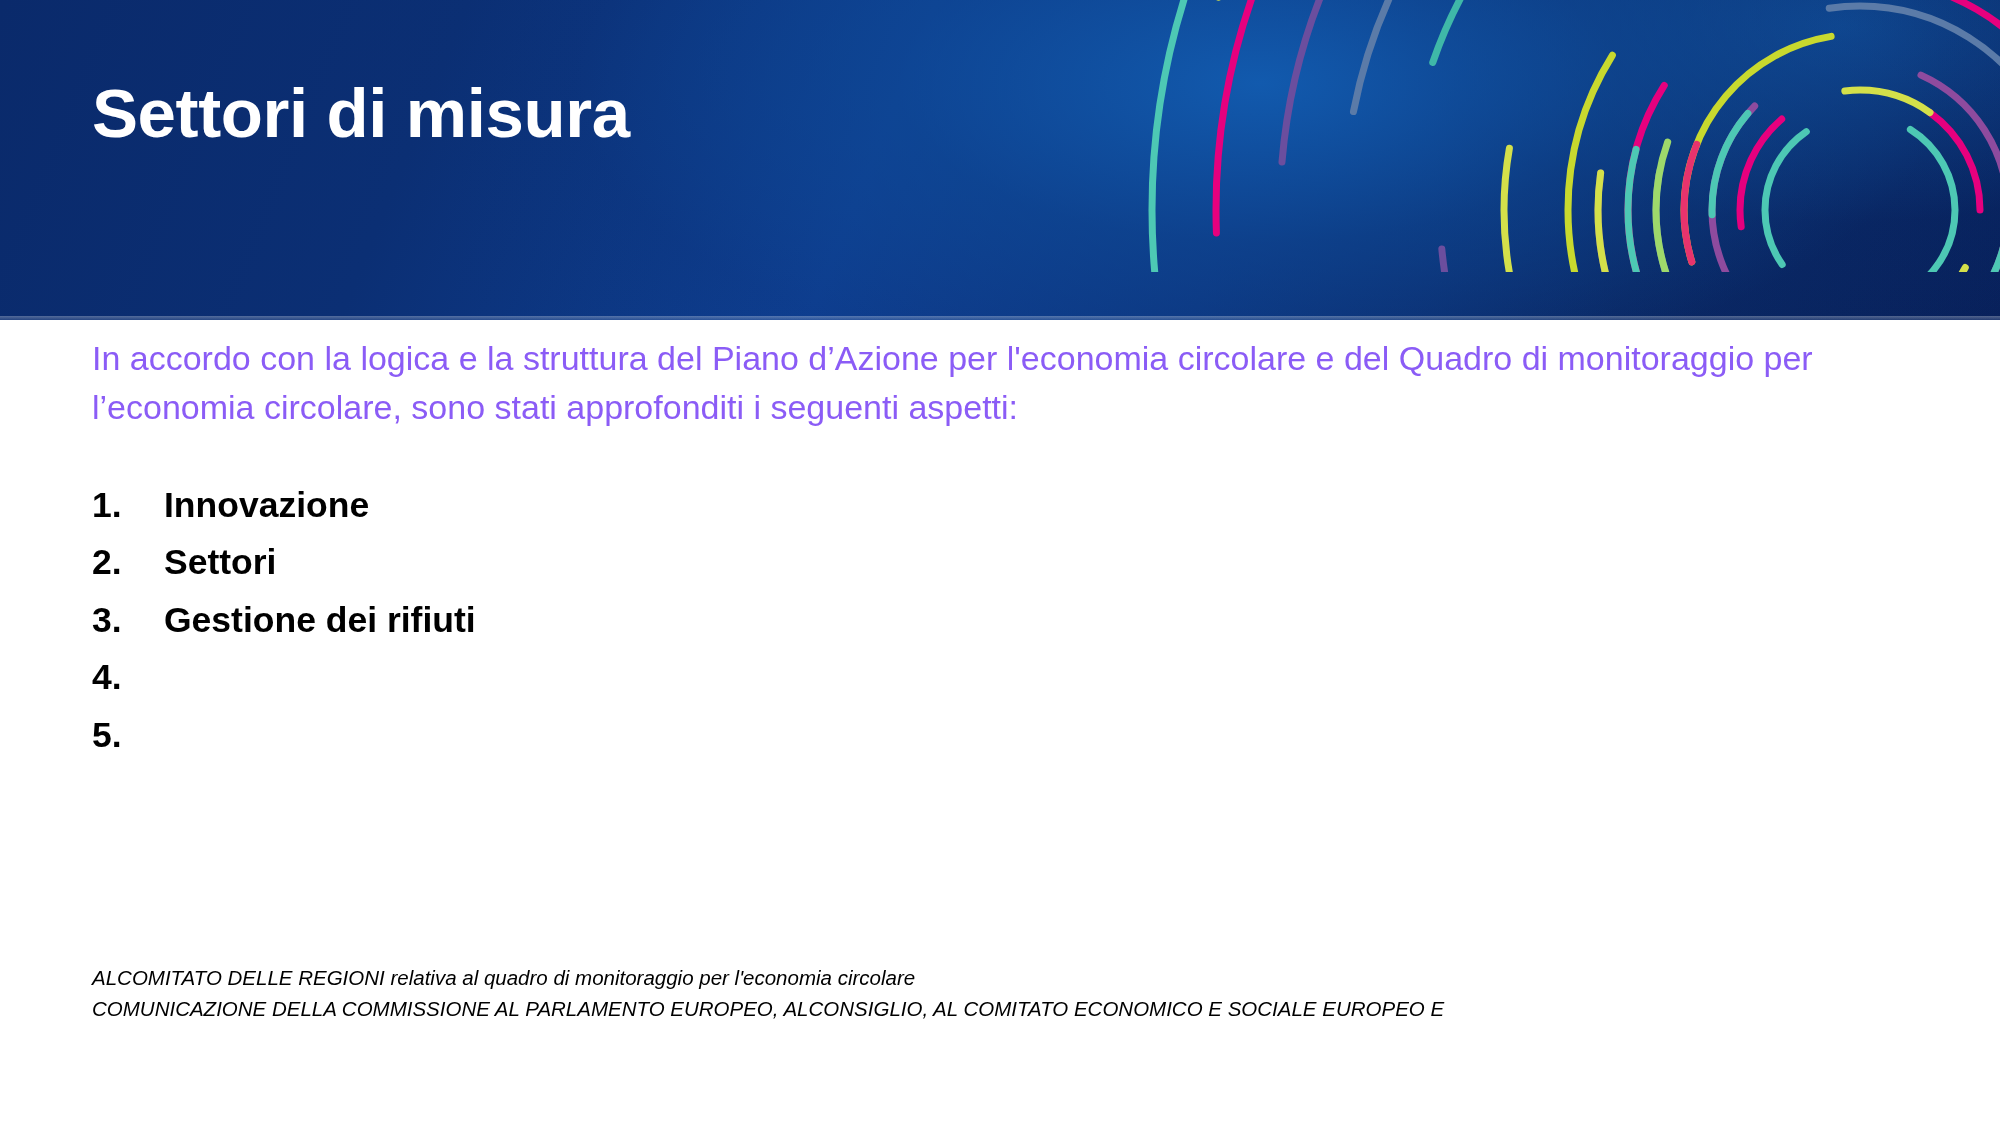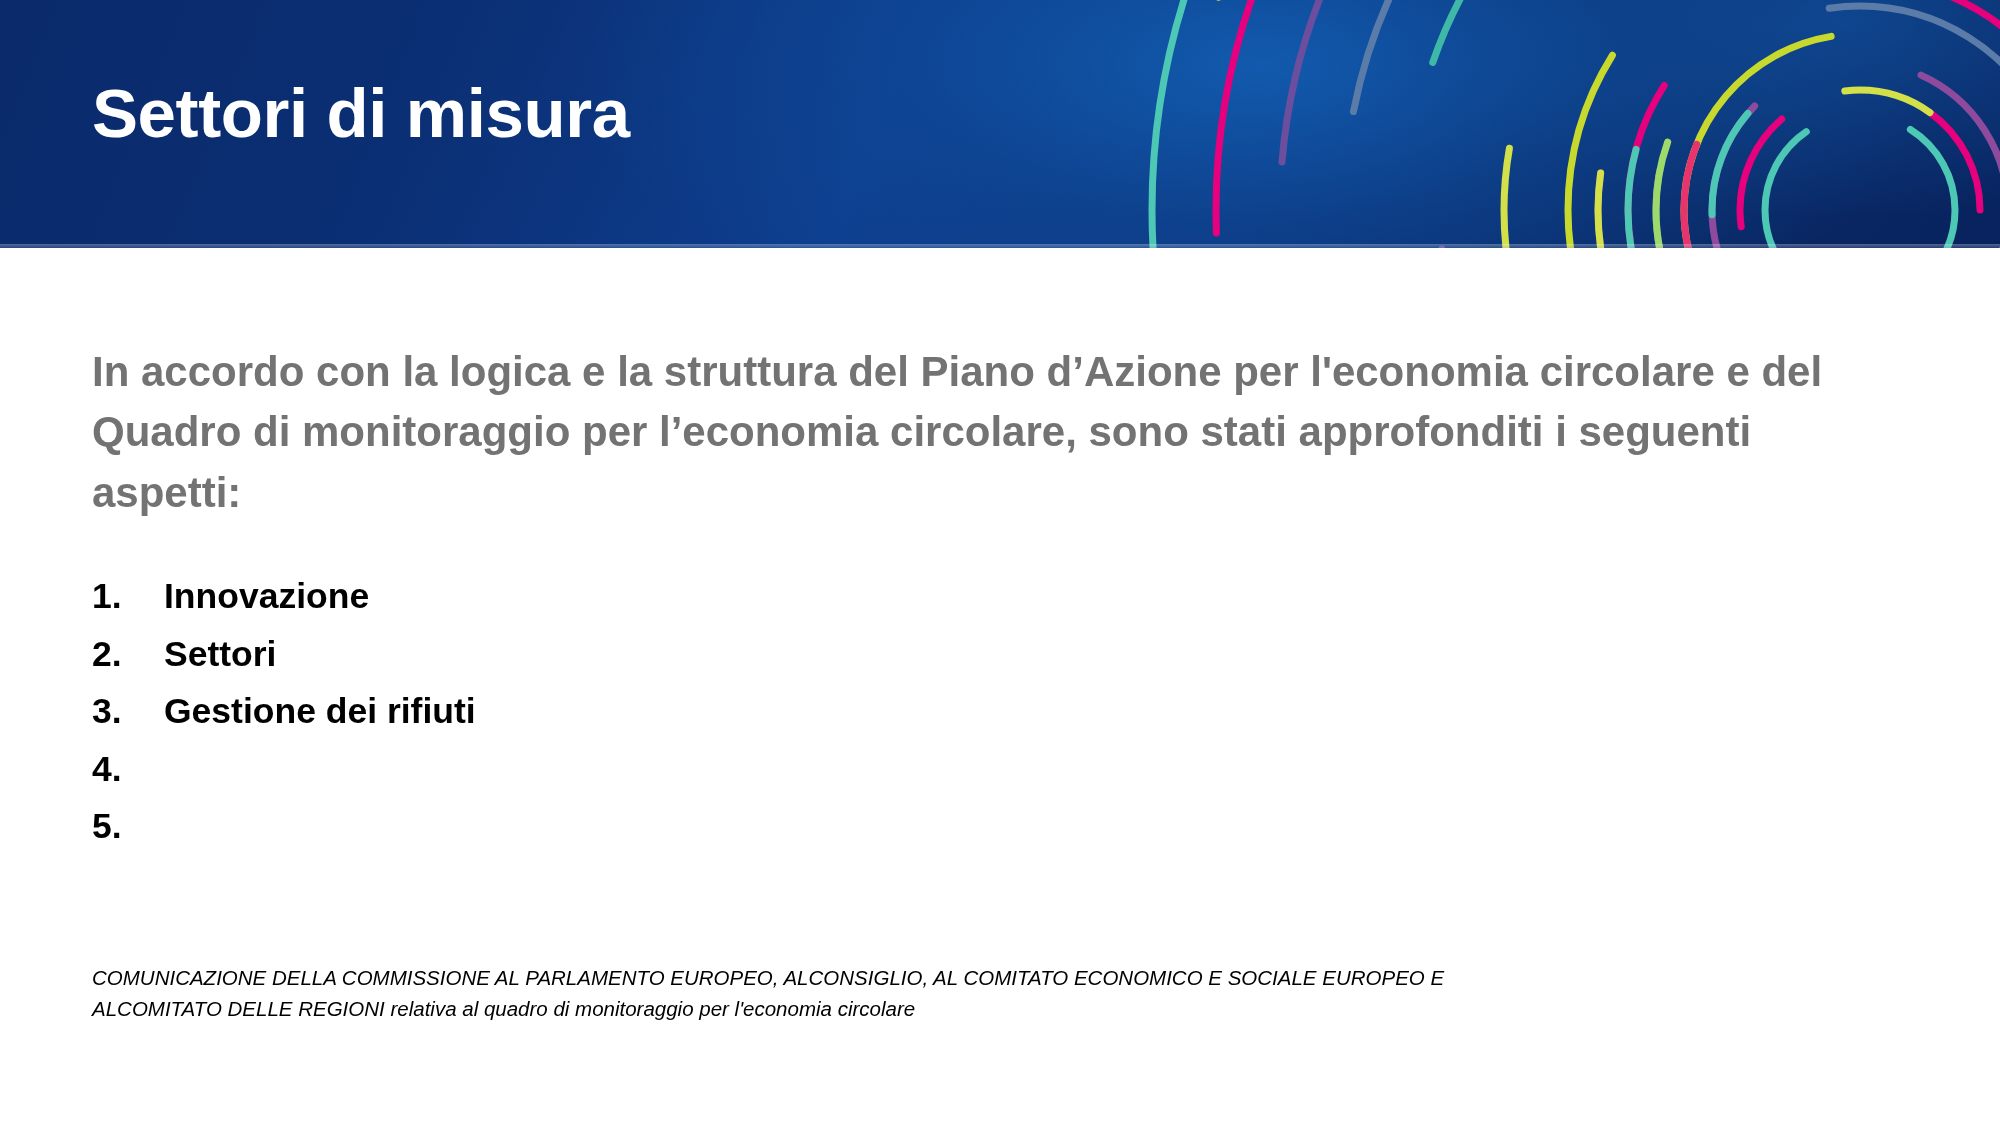--- a/index.html
+++ b/index.html
@@ -17,21 +17,21 @@
     background: #ffffff;
     overflow: hidden;
   }
 
   
   #header-band {
     position: absolute;
     left: 0;
     top: 0;
     width: 2000px;
-    height: 248px;
+    height: 320px;
     overflow: hidden;
     background: #6d28d9;
   }
   #header-gradient {
     position: absolute;
     inset: 0;
     background:
       radial-gradient(ellipse 950px 420px at 63% 26%, rgba(18,92,176,0.95) 0%, rgba(14,74,150,0.55) 38%, rgba(10,48,112,0.10) 72%, rgba(8,38,99,0) 100%),
       radial-gradient(ellipse 700px 330px at 92% 8%, rgba(20,100,185,0.55) 0%, rgba(10,50,120,0.12) 60%, rgba(8,38,99,0) 100%),
       linear-gradient(112deg, #0a2a6b 0%, #0b2f74 22%, #0e3f92 44%, #0d3580 62%, #0a2763 82%, #08205a 100%);
@@ -78,25 +78,24 @@
   }
 
   
   #body-area {
     position: absolute;
     left: 92px;
     top: 300px;
     width: 1790px;
   }
   #intro-paragraph {
-    font-size: 42px;
+    font-size: 34px;
     line-height: 1.44;
-    color: #737373;
+    color: #8b5cf6;
     width: 1760px;
-    font-weight: bold;
   }
   #sector-list {
     margin: 0;
     padding: 0;
     list-style: none;
     margin-top: 56px;
   }
   #sector-list li {
     display: flex;
     align-items: baseline;
@@ -210,17 +209,17 @@
       <li>
         <span class="num">4.</span>
       </li>
       <li>
         <span class="num">5.</span>
       </li>
     </ol>
   </div>
 
   <div id="footnote">
+    <div>ALCOMITATO DELLE REGIONI relativa al quadro di monitoraggio per l'economia circolare</div>
     <div>COMUNICAZIONE DELLA COMMISSIONE AL PARLAMENTO EUROPEO, ALCONSIGLIO, AL COMITATO ECONOMICO E SOCIALE EUROPEO E</div>
-    <div>ALCOMITATO DELLE REGIONI relativa al quadro di monitoraggio per l'economia circolare</div>
   </div>
 
 </div>
 
 </body></html>

